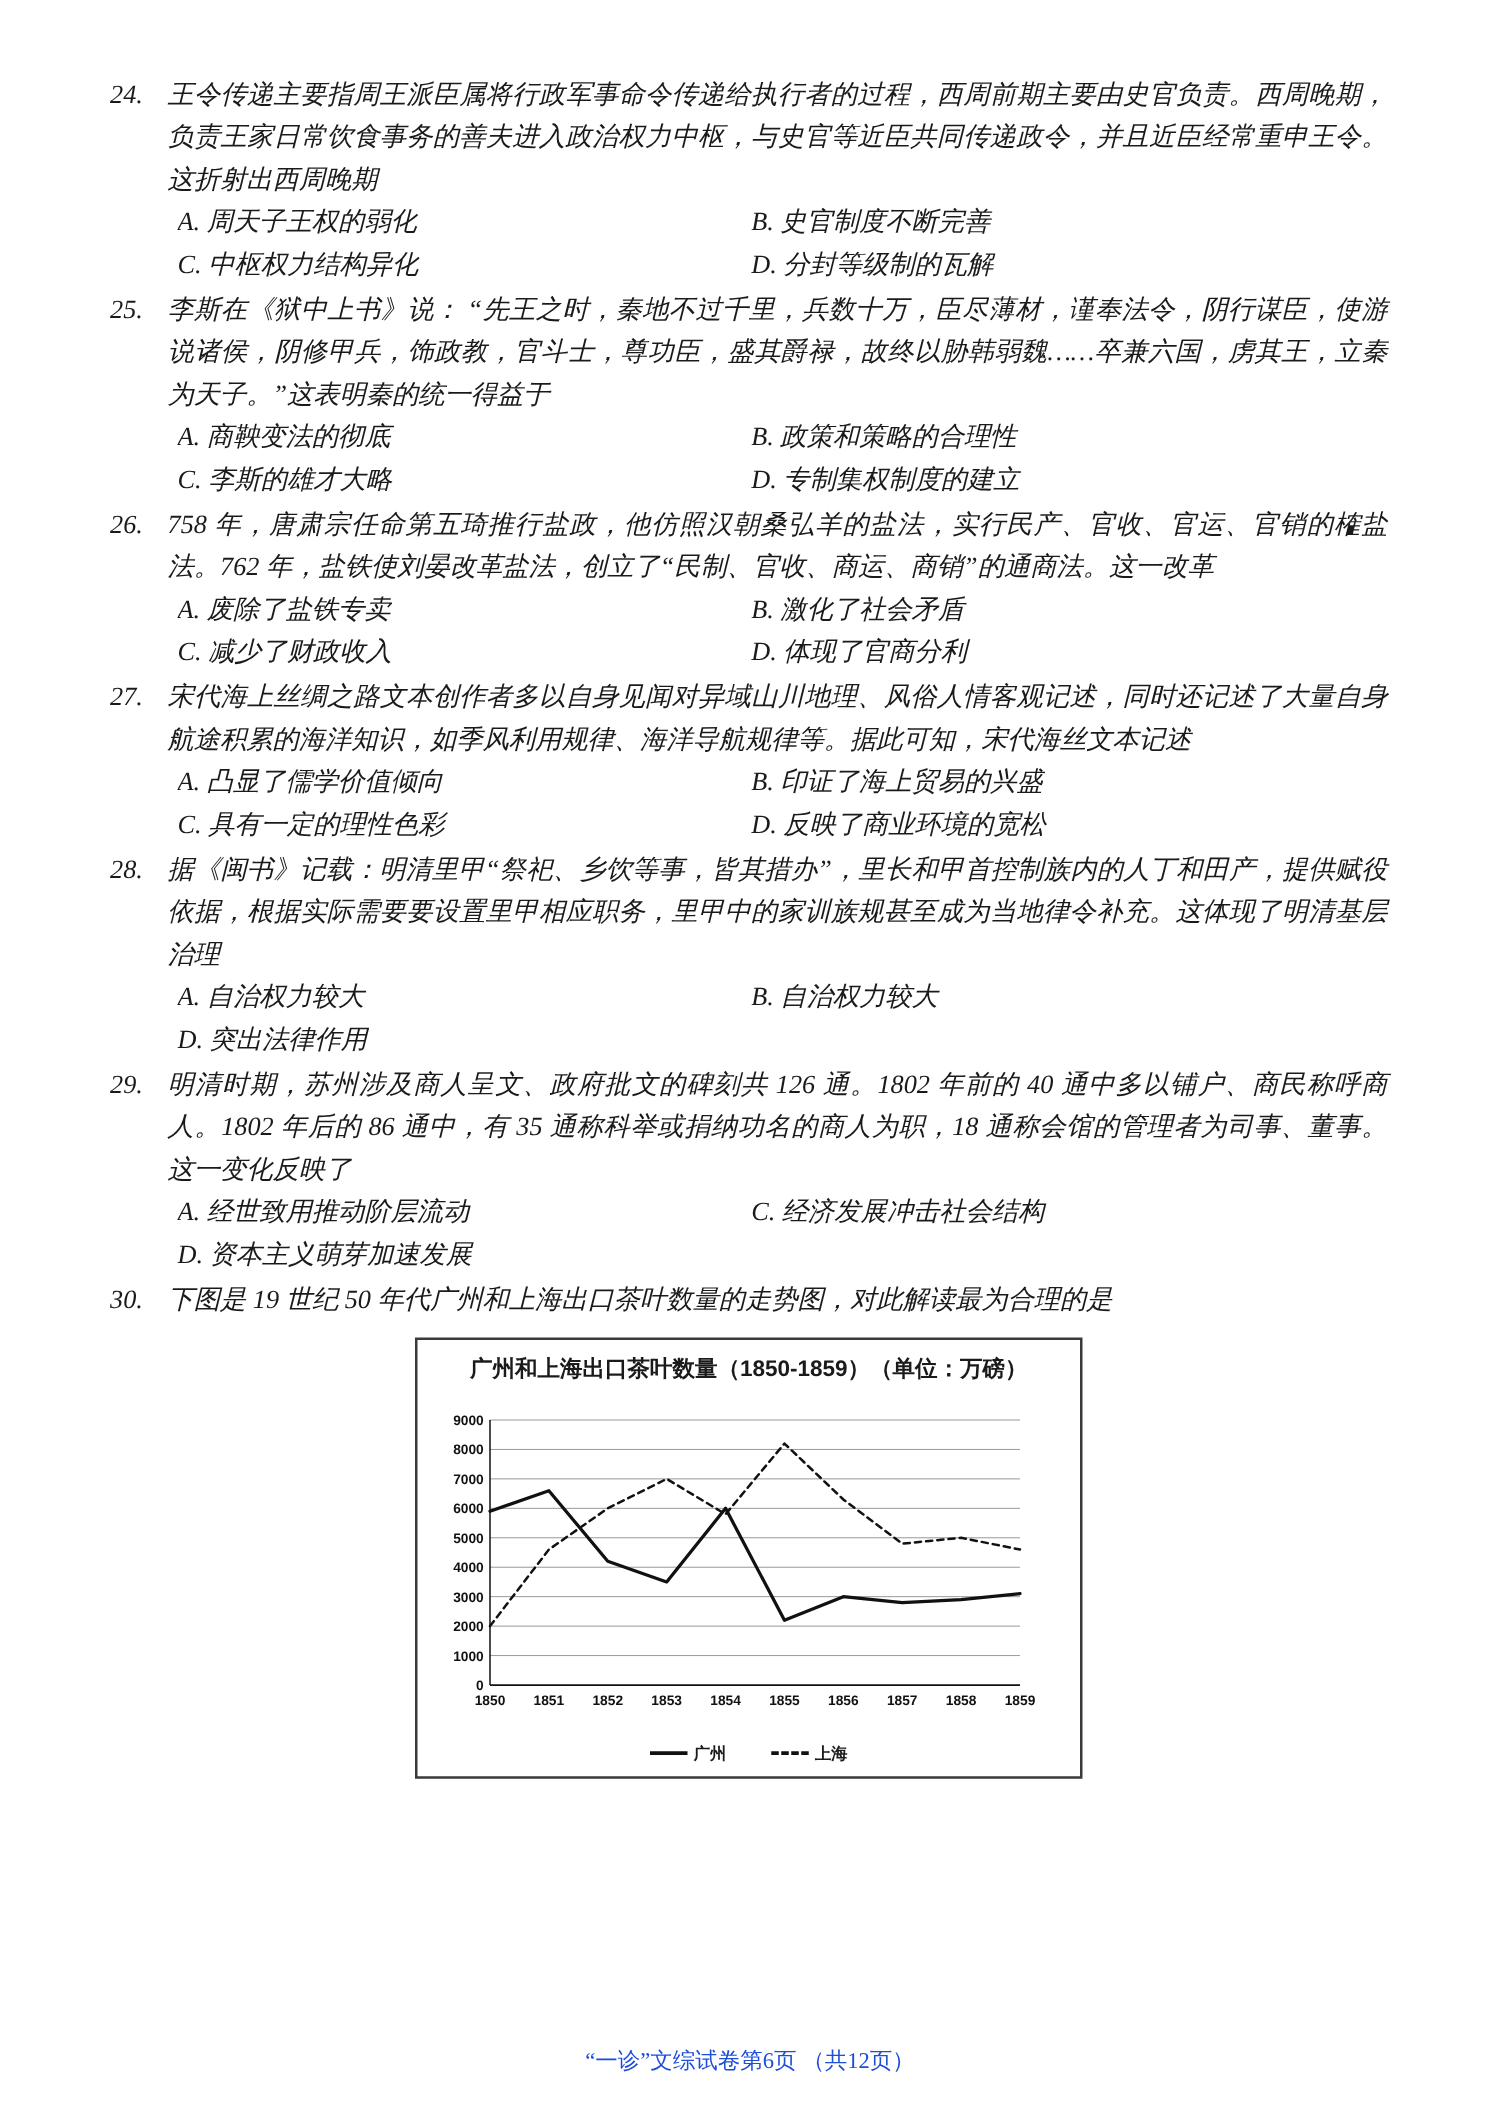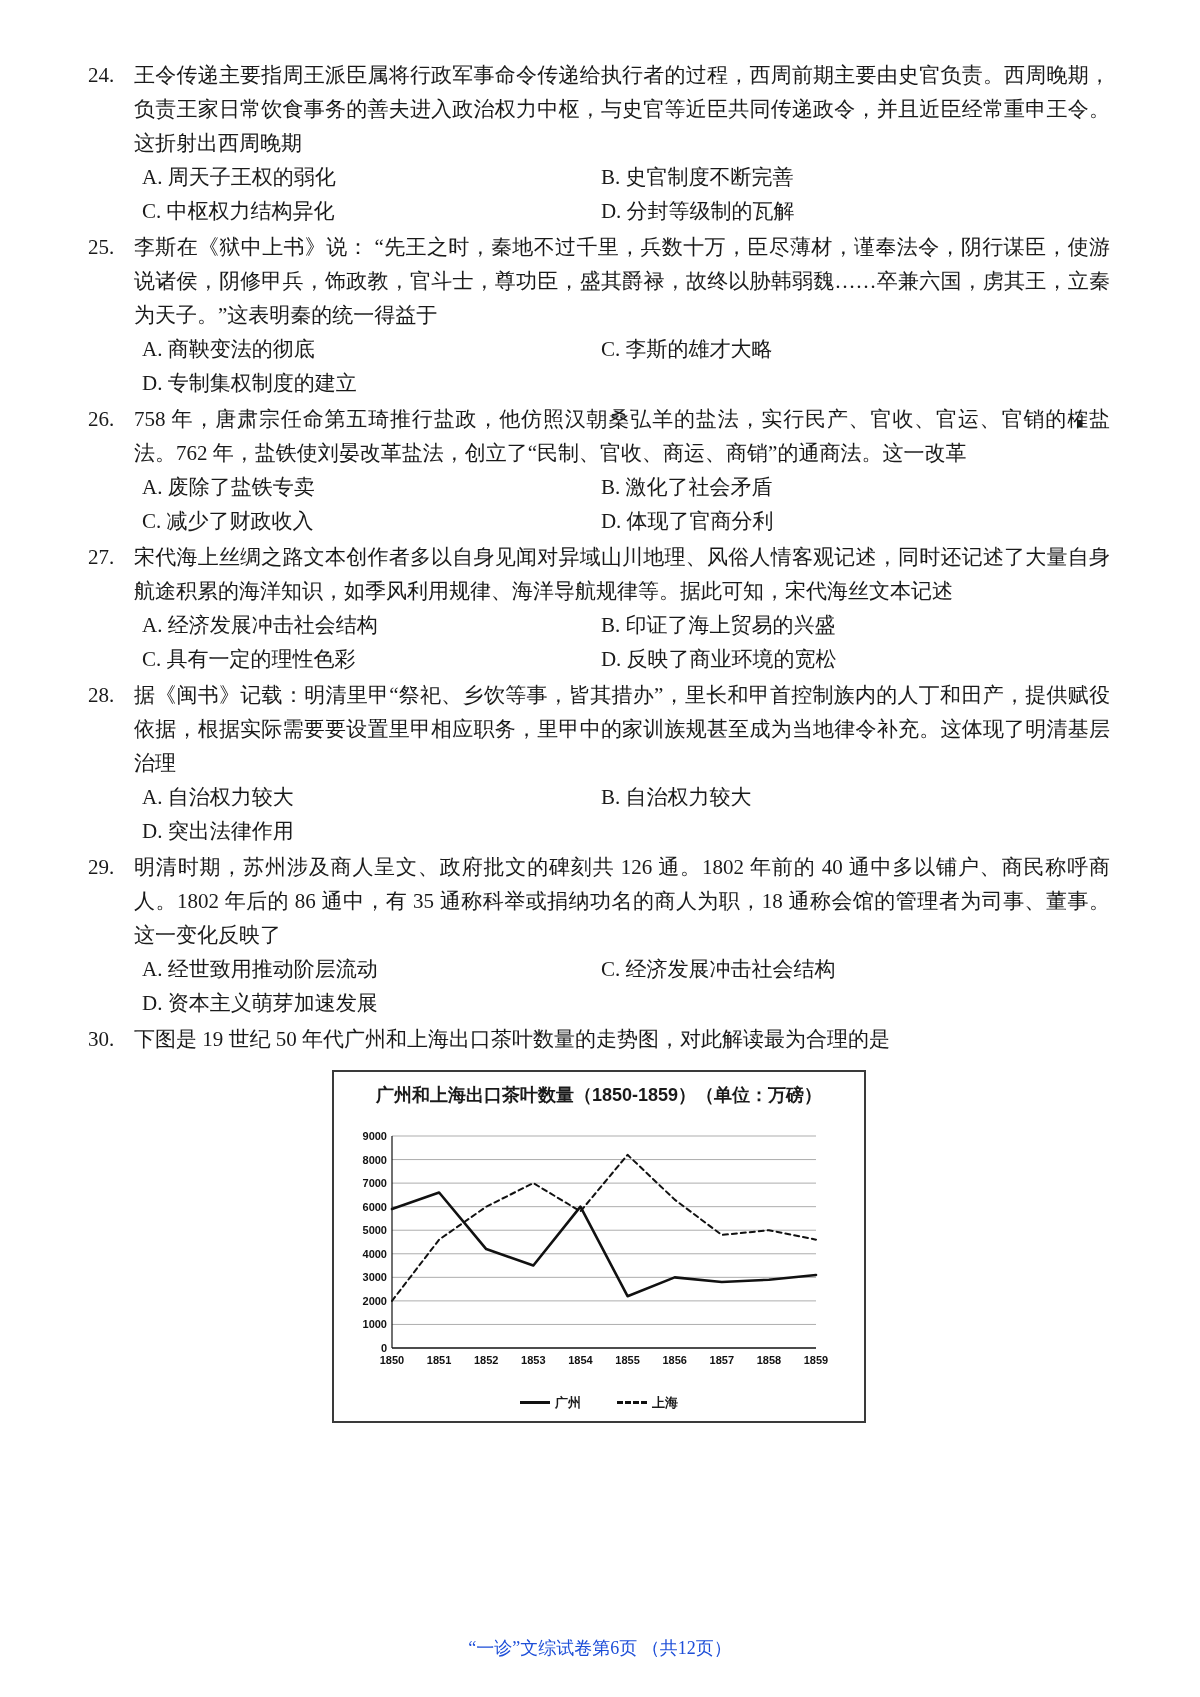--- a/index.html
+++ b/index.html
@@ -3,21 +3,21 @@
 <meta charset="utf-8">
 <style>
   html,body{margin:0;padding:0;background:#e8e8e8;}
   .page{
     width:1200px;min-height:1697px;margin:0 auto;background:#ffffff;
     box-sizing:border-box;padding:58px 90px 40px 88px;position:relative;
     font-family:"Liberation Serif","DejaVu Serif",serif;
     color:#1a1a1a;font-size:21px;line-height:1.62;
   }
   .question{margin-bottom:2px;}
-  .qrow{display:flex;align-items:flex-start;}
+  .qrow{display:flex;align-items:flex-start;font-style:italic;}
   .qnum{flex:0 0 46px;white-space:nowrap;}
   .qbody{flex:1;}
   .stem{text-align:justify;}
   .opts{display:grid;grid-template-columns:47% 53%;padding-left:8px;column-gap:4px;}
   .opt{white-space:nowrap;overflow:hidden;}
   .chart-wrap{display:flex;justify-content:center;margin:14px 0 6px 0;}
   .chart-box{
     width:510px;border:2px solid #3a3a3a;padding:12px 10px 8px 10px;background:#fff;
   }
   .chart-title{
@@ -58,20 +58,21 @@
     </div>
   </div>
 
   <div class="question">
     <div class="qrow">
       <span class="qnum">25.</span>
       <div class="qbody">
         <div class="stem">李斯在《狱中上书》说： “先王之时，秦地不过千里，兵数十万，臣尽薄材，谨奉法令，阴行谋臣，使游说诸侯，阴修甲兵，饰政教，官斗士，尊功臣，盛其爵禄，故终以胁韩弱魏……卒兼六国，虏其王，立秦为天子。”这表明秦的统一得益于</div>
         <div class="opts">
           <div class="opt">A. 商鞅变法的彻底</div>
+          <div class="opt">B. 政策和策略的合理性</div>
           <div class="opt">C.  李斯的雄才大略</div>
           <div class="opt">D. 专制集权制度的建立</div>
         </div>
       </div>
     </div>
   </div>
 
   <div class="question">
     <div class="qrow">
       <span class="qnum">26.</span>
@@ -86,21 +87,21 @@
       </div>
     </div>
   </div>
 
   <div class="question">
     <div class="qrow">
       <span class="qnum">27.</span>
       <div class="qbody">
         <div class="stem">宋代海上丝绸之路文本创作者多以自身见闻对异域山川地理、风俗人情客观记述，同时还记述了大量自身航途积累的海洋知识，如季风利用规律、海洋导航规律等。据此可知，宋代海丝文本记述</div>
         <div class="opts">
-          <div class="opt">A. 经济发展冲击社会结构</div>
+          <div class="opt">A. 凸显了儒学价值倾向</div>
           <div class="opt">B.  印证了海上贸易的兴盛</div>
           <div class="opt">C.  具有一定的理性色彩</div>
           <div class="opt">D. 反映了商业环境的宽松</div>
         </div>
       </div>
     </div>
   </div>
 
   <div class="question">
     <div class="qrow">

